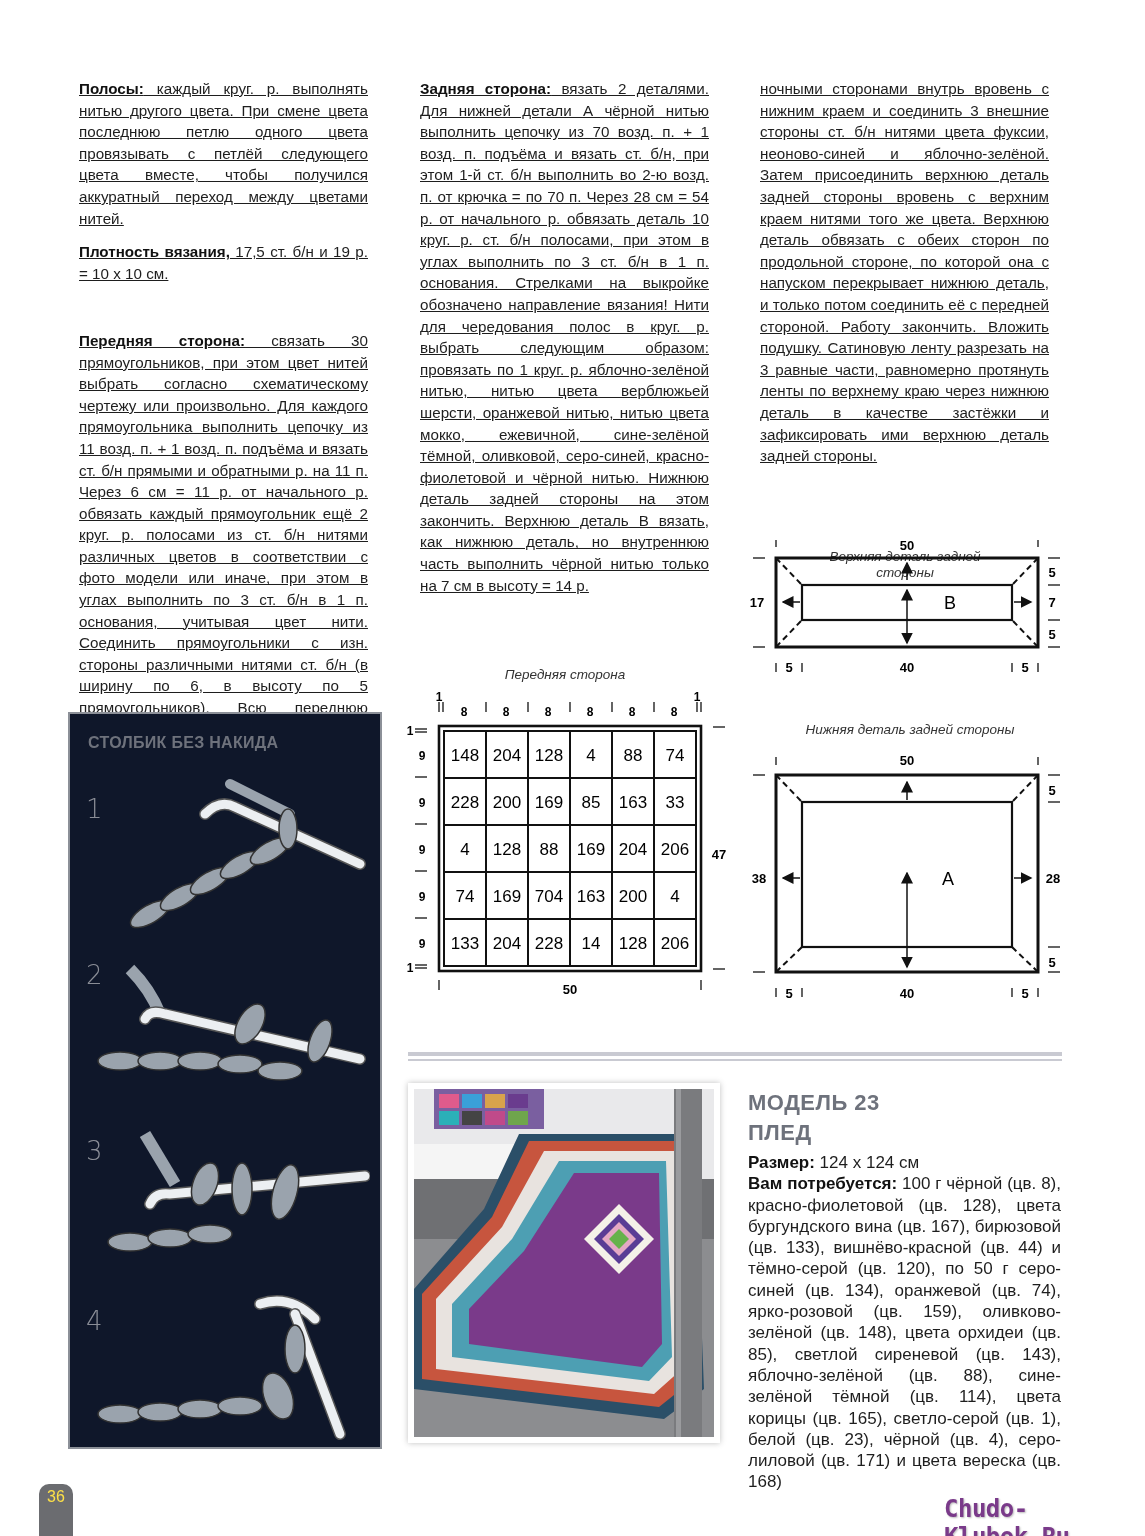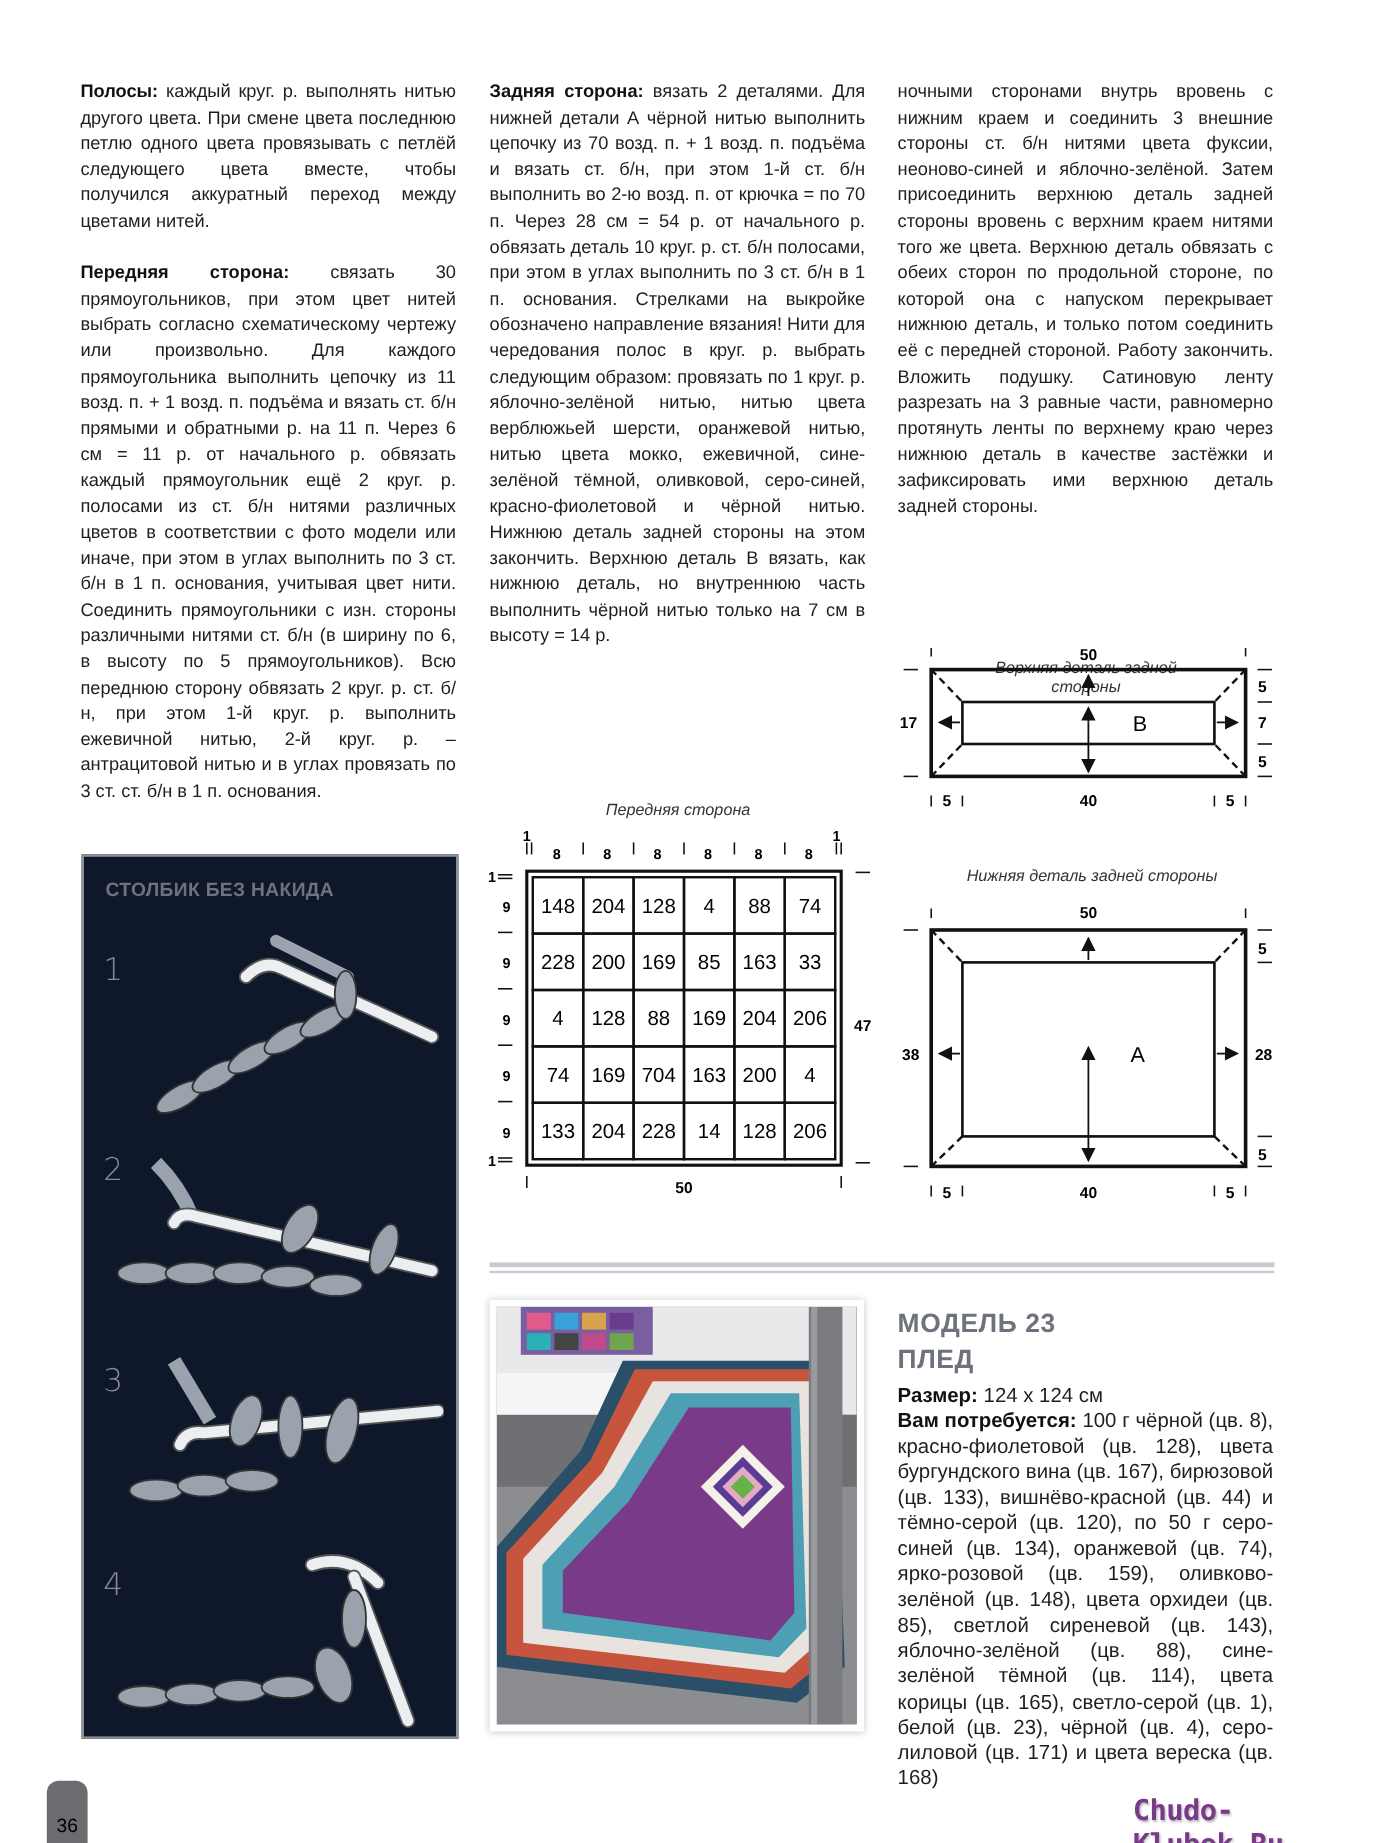--- a/index.html
+++ b/index.html
@@ -1,19 +1,19 @@
 <!DOCTYPE html>
 <html><head>
 <meta charset="utf-8">
 <style>
   html,body{margin:0;padding:0;}
   body{width:1145px;height:1536px;background:#fff;position:relative;overflow:hidden;
        font-family:"Liberation Sans","DejaVu Sans",sans-serif;color:#222;}
   .col{position:absolute;font-size:15.2px;line-height:21.6px;text-align:justify;color:#1e1e1e;}
-  .col p{margin:0;}
+  .col p{margin:12px;text-decoration:underline;}
   .col b{font-weight:bold;color:#111;}
   .gap{height:21.6px;}
   #c1{left:67px;top:66px;width:313px;}
   #c2{left:408px;top:66px;width:313px;}
   #c3{left:748px;top:66px;width:313px;}
 
   .cap{position:absolute;font-style:italic;font-size:13.5px;color:#333;text-align:center;}
   svg text{font-family:"Liberation Sans","DejaVu Sans",sans-serif;}
 
   
@@ -29,29 +29,30 @@
   #photo{position:absolute;left:408px;top:1083px;width:312px;height:360px;background:#fff;box-shadow:0 0 6px rgba(0,0,0,0.25);}
   #photo-inner{position:absolute;left:6px;top:6px;width:300px;height:348px;overflow:hidden;background:#7d7d80;}
 
   
   #model-title{position:absolute;left:748px;top:1088px;font-weight:bold;font-size:22px;line-height:30px;color:#6e727c;letter-spacing:0.5px;}
   #model-text{position:absolute;left:748px;top:1152px;width:313px;font-size:17px;line-height:21.3px;text-align:justify;color:#1e1e1e;}
   #model-text b{font-weight:bold;color:#111;}
 
   
   #page-tab{position:absolute;left:39px;top:1484px;width:34px;height:60px;background:#6b6c70;border-radius:10px 10px 0 0;}
-  #page-num{position:absolute;left:0;top:4px;width:34px;text-align:center;color:#000000;font-size:16px;margin-top:26px;}
+  #page-num{position:absolute;left:0;top:4px;width:34px;text-align:center;color:#fde047;font-size:16px;}
   #watermark{position:absolute;left:944px;top:1495px;font-size:24px;font-weight:bold;color:#7a3a8a;
              font-family:"DejaVu Sans Mono",monospace;text-shadow:1px 1px 2px #bbb;letter-spacing:-0.5px;}
 </style>
 </head>
 <body>
 
 <div id="c1" class="col">
   <p><b>Полосы:</b><span> каждый круг. р. выполнять нитью другого цвета. При смене цвета последнюю петлю одного цвета провязывать с петлёй следующего цвета вместе, чтобы получился аккуратный переход между цветами нитей.</span></p>
+  <p><b>Плотность вязания,</b><span> 17,5 ст. б/н и 19 р. = 10 х 10 см.</span></p>
   <div class="gap"></div>
   <p><b>Передняя сторона:</b><span> связать 30 прямоугольников, при этом цвет нитей выбрать согласно схематическому чертежу или произвольно. Для каждого прямоугольника выполнить цепочку из 11 возд. п. + 1 возд. п. подъёма и вязать ст. б/н прямыми и обратными р. на 11 п. Через 6 см = 11 р. от начального р. обвязать каждый прямоугольник ещё 2 круг. р. полосами из ст. б/н нитями различных цветов в соответствии с фото модели или иначе, при этом в углах выполнить по 3 ст. б/н в 1 п. основания, учитывая цвет нити. Соединить прямоугольники с изн. стороны различными нитями ст. б/н (в ширину по 6, в высоту по 5 прямоугольников). Всю переднюю сторону обвязать 2 круг. р. ст. б/н, при этом 1-й круг. р. выполнить ежевичной нитью, 2-й круг. р. – антрацитовой нитью и в углах провязать по 3 ст. ст. б/н в 1 п. основания.</span></p>
 </div>
 
 <div id="c2" class="col">
   <p><b>Задняя сторона:</b><span> вязать 2 деталями. Для нижней детали А чёрной нитью выполнить цепочку из 70 возд. п. + 1 возд. п. подъёма и вязать ст. б/н, при этом 1-й ст. б/н выполнить во 2-ю возд. п. от крючка = по 70 п. Через 28 см = 54 р. от начального р. обвязать деталь 10 круг. р. ст. б/н полосами, при этом в углах выполнить по 3 ст. б/н в 1 п. основания. Стрелками на выкройке обозначено направление вязания! Нити для чередования полос в круг. р. выбрать следующим образом: провязать по 1 круг. р. яблочно-зелёной нитью, нитью цвета верблюжьей шерсти, оранжевой нитью, нитью цвета мокко, ежевичной, сине-зелёной тёмной, оливковой, серо-синей, красно-фиолетовой и чёрной нитью. Нижнюю деталь задней стороны на этом закончить. Верхнюю деталь В вязать, как нижнюю деталь, но внутреннюю часть выполнить чёрной нитью только на 7 см в высоту = 14 р.</span></p>
 </div>
 
 <div id="c3" class="col">
   <p>ночными сторонами внутрь вровень с нижним краем и соединить 3 внешние стороны ст. б/н нитями цвета фуксии, неоново-синей и яблочно-зелёной. Затем присоединить верхнюю деталь задней стороны вровень с верхним краем нитями того же цвета. Верхнюю деталь обвязать с обеих сторон по продольной стороне, по которой она с напуском перекрывает нижнюю деталь, и только потом соединить её с передней стороной. Работу закончить. Вложить подушку. Сатиновую ленту разрезать на 3 равные части, равномерно протянуть ленты по верхнему краю через нижнюю деталь в качестве застёжки и зафиксировать ими верхнюю деталь задней стороны.</p>

